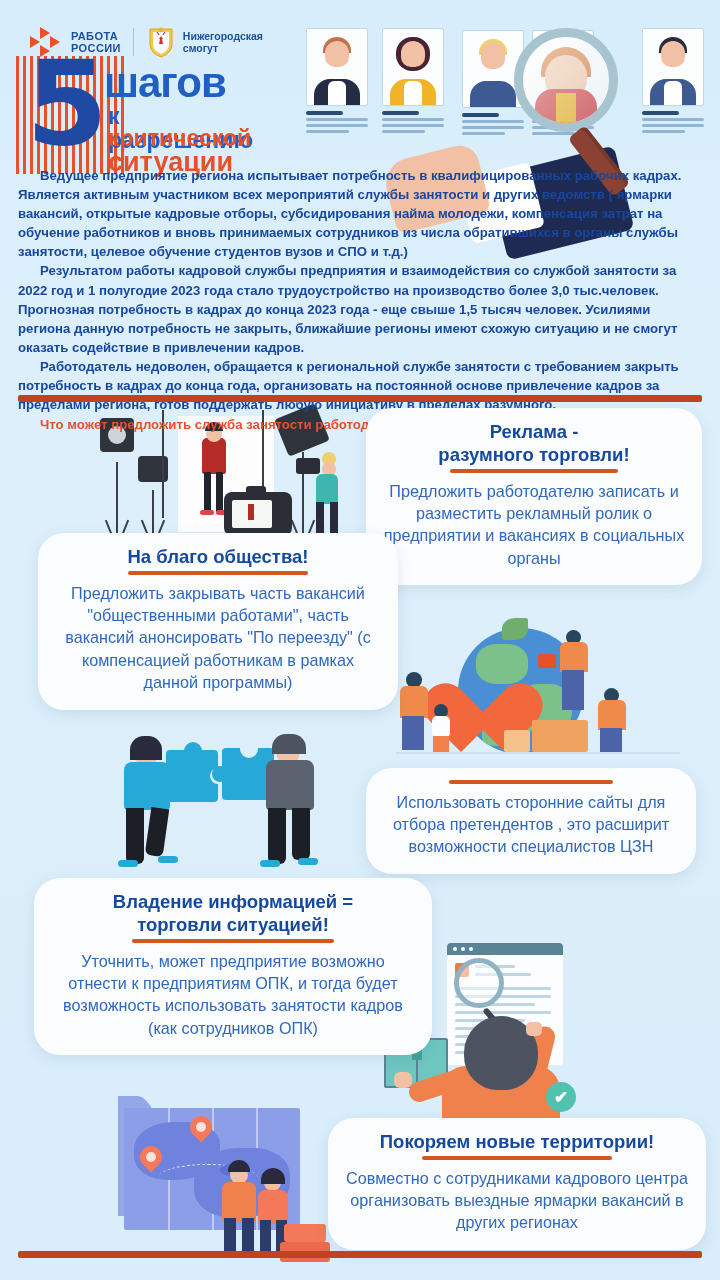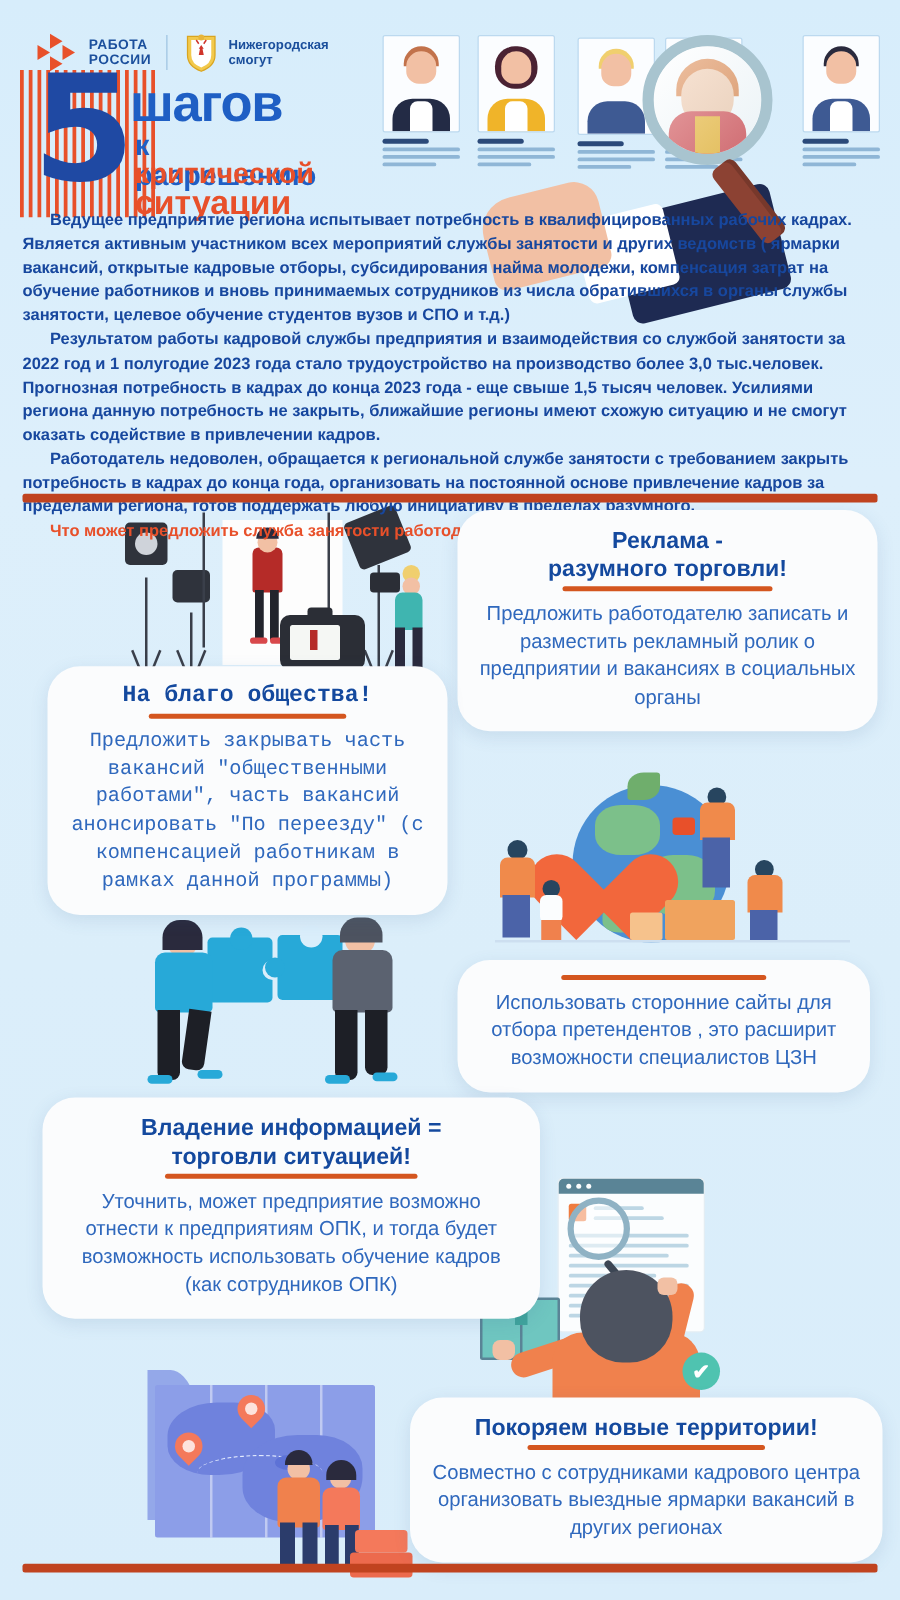--- a/index.html
+++ b/index.html
@@ -197,21 +197,21 @@
     height: 3.5px; background: #d4561f; border-radius: 2px;
     margin: 0 auto 7px; width: 55%;
   }
   .card p {
     color: #2f68bd;
     font-size: 16.2px;
     line-height: 22.4px;
   }
 
   #card-reklama   { top: 408px; left: 366px; width: 336px; }
-  #card-blago     { top: 533px; left: 38px;  width: 320px; font-family: Liberation Mono, monospace; }
+  #card-blago     { top: 533px; left: 38px;  width: 360px; }
   #card-drug      { top: 768px; left: 366px; width: 330px; }
   #card-vladenie  { top: 878px; left: 34px;  width: 398px; }
   #card-pokoryaem { top: 1118px; left: 328px; width: 378px; }
 
   
   .illo { position: absolute; z-index: 3; }
 
   
   #illo-studio { top: 404px; left: 96px; width: 286px; height: 150px; }
   .tripod { position:absolute; bottom:6px; width:2px; background:#3a3f4a; }
@@ -660,21 +660,21 @@
     <div class="rule"></div>
     <p>Использовать сторонние сайты для отбора претендентов , это расширит возможности специалистов ЦЗН</p>
   </div>
 
   <div class="card" id="card-vladenie">
     <h3>
       <span>Владение информацией =</span><br>
       <span>торговли ситуацией!</span>
     </h3>
     <div class="rule"></div>
-    <p>Уточнить, может предприятие возможно отнести к предприятиям ОПК, и тогда будет возможность использовать обучение кадров (как сотрудников ОПК)</p>
+    <p>Уточнить, может предприятие возможно отнести к предприятиям ОПК, и тогда будет возможность использовать занятости кадров (как сотрудников ОПК)</p>
   </div>
 
   <div class="card" id="card-pokoryaem">
     <h3>Покоряем новые территории!</h3>
     <div class="rule"></div>
     <p>Совместно с сотрудниками кадрового центра организовать выездные ярмарки вакансий в других регионах</p>
   </div>
 
   <div class="divider-bottom"></div>
 

